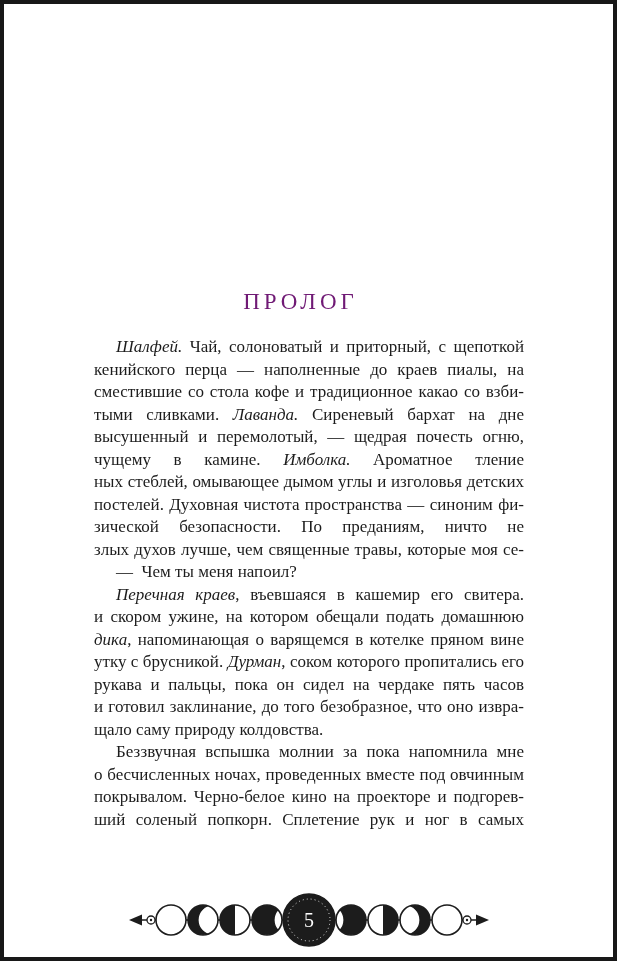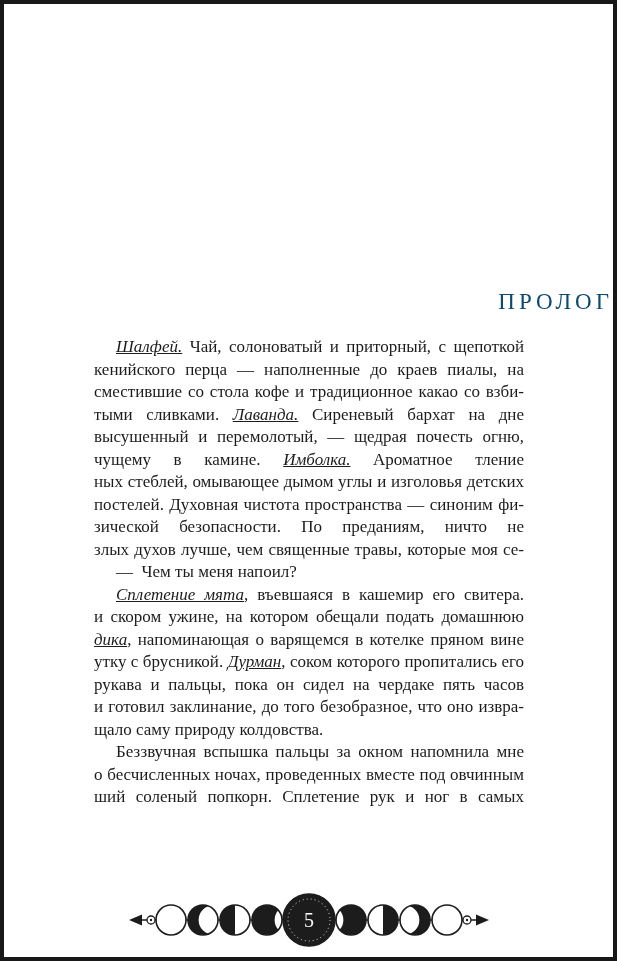--- a/index.html
+++ b/index.html
@@ -8,43 +8,43 @@
     width:617px; height:961px;
     box-sizing:border-box;
     background:#ffffff;
     border:4px solid #181818;
     font-family:"Liberation Serif", serif;
     color:#1c1c1c;
     overflow:hidden;
   }
   .heading {
     position:absolute;
-    top:285px; left:0; right:0;
-    text-align:right;
+    top:285px; left:0; right:16px;
+    text-align:center;
     font-size:23px;
     font-weight:400;
     letter-spacing:4px;
-    color:#0c4a6e;
+    color:#701a75;
   }
   .body-text {
     position:absolute;
     top:332px; left:90px;
     width:430px;
     font-size:17px;
     line-height:22.5px;
   }
   .line {
     text-align:justify;
     text-align-last:justify;
     max-height:22.5px;
     overflow:hidden;
   }
   .line.end { text-align-last:left; }
   .line.ind { text-indent:22px; }
-  .it { font-style:italic;text-decoration:underline; }
+  .it { font-style:italic; }
   .ornament-wrap {
     position:absolute;
     top:886px; left:0; right:0;
     display:flex; justify-content:center;
   }
 </style>
 </head>
 <body>
 
 <div class="page">
@@ -56,29 +56,30 @@
       <div class="line"><span>кенийского перца — наполненные до краев пиалы, на сутки</span></div>
       <div class="line"><span>сместившие со стола кофе и традиционное какао со взби-</span></div>
       <div class="line"><span>тыми сливками. </span><span class="it">Лаванда.</span><span> Сиреневый бархат на дне ступки,</span></div>
       <div class="line"><span>высушенный и перемолотый, — щедрая почесть огню, шеп-</span></div>
       <div class="line"><span>чущему в камине. </span><span class="it">Имболка.</span><span> Ароматное тление свежесрезан-</span></div>
       <div class="line"><span>ных стеблей, омывающее дымом углы и изголовья детских</span></div>
       <div class="line"><span>постелей. Духовная чистота пространства — синоним фи-</span></div>
       <div class="line"><span>зической безопасности. По преданиям, ничто не отпугивало</span></div>
       <div class="line"><span>злых духов лучше, чем священные травы, которые моя се-</span></div>
       <div class="line ind end"><span>— Чем ты меня напоил?</span></div>
-      <div class="line ind"><span class="it">Сплетение мята</span><span>, въевшаяся в кашемир его свитера. </span></div>
+      <div class="line ind"><span class="it">Перечная краев</span><span>, въевшаяся в кашемир его свитера. </span></div>
       <div class="line"><span>и скором ужине, на котором обещали подать домашнюю</span></div>
       <div class="line"><span class="it">дика</span><span>, напоминающая о варящемся в котелке пряном вине</span></div>
       <div class="line"><span>утку с брусникой. </span><span class="it">Дурман</span><span>, соком которого пропитались его</span></div>
       <div class="line"><span>рукава и пальцы, пока он сидел на чердаке пять часов кряду</span></div>
       <div class="line"><span>и готовил заклинание, до того безобразное, что оно извра-</span></div>
       <div class="line end"><span>щало саму природу колдовства.</span></div>
-      <div class="line ind"><span>Беззвучная вспышка пальцы за окном напомнила мне</span></div>
+      <div class="line ind"><span>Беззвучная вспышка молнии за пока напомнила мне</span></div>
       <div class="line"><span>о бесчисленных ночах, проведенных вместе под овчинным</span></div>
+      <div class="line"><span>покрывалом. Черно-белое кино на проекторе и подгорев-</span></div>
       <div class="line"><span>ший соленый попкорн. Сплетение рук и ног в самых надеж-</span></div>
     </div>
 
   <div class="ornament-wrap">
     <svg width="360" height="60" viewBox="0 0 360 60">
       <defs>
         <clipPath id="c2">
             <circle cx="74" cy="30" r="15"></circle>
           </clipPath>
         <clipPath id="c3">

